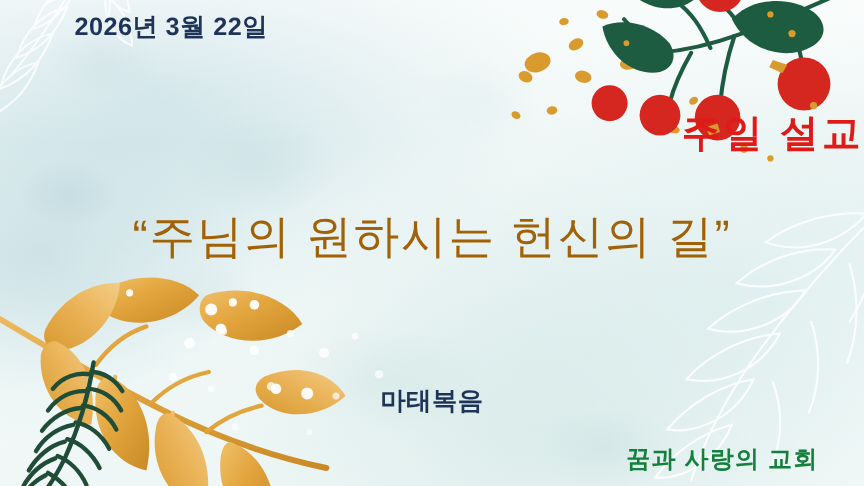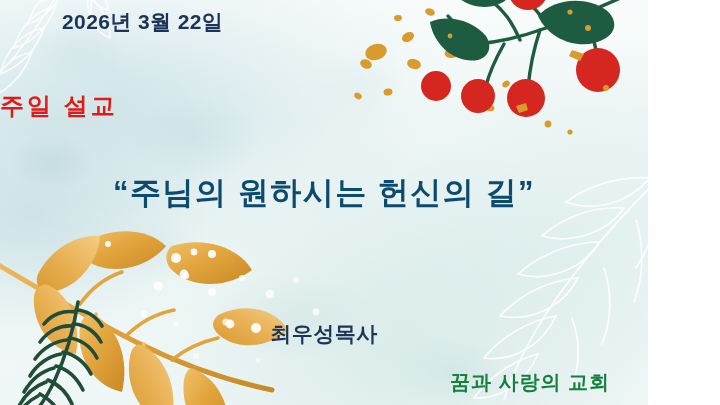--- a/index.html
+++ b/index.html
@@ -3,21 +3,21 @@
 <meta charset="utf-8">
 <title>Sunday Sermon Slide</title>
 <style>
   html, body {
     margin: 0;
     padding: 0;
     background: #ffffff;
   }
   #slide {
     position: relative;
-    width: 648px;
+    width: 720px;
     height: 405px;
     overflow: hidden;
     font-family: "Liberation Sans", "DejaVu Sans", sans-serif;
     background: #eef6f5;
   }
 
   
   .bg-base {
     position: absolute;
     inset: 0;
@@ -69,34 +69,34 @@
     left: 62px;
     top: 8px;
     font-size: 21px;
     font-weight: bold;
     color: #1d3357;
     letter-spacing: 0.4px;
   }
   #sermon-label {
     left: 0; right: 0;
     top: 90px;
-    text-align: left;
-    font-size: 24px;
+    text-align: right;
+    font-size: 32px;
     font-weight: bold;
     color: #e01b17;
     letter-spacing: 3px;
     white-space: nowrap;
   }
   #sermon-title {
     left: 0; right: 0;
     top: 172px;
     text-align: center;
-    font-size: 31px;
-    font-weight: bold;
-    color: #0c4a6e;
+    font-size: 38px;
+    font-weight: normal;
+    color: #a16207;
     letter-spacing: 1.5px;
     white-space: nowrap;
   }
   #scripture-ref {
     left: 0; right: 0;
     top: 243px;
     text-align: center;
     font-size: 27px;
     font-weight: bold;
     color: #1b3458;
@@ -329,17 +329,17 @@
     </svg>
   </div>
 
   <div class="txt" id="date-text">2026년 3월 22일</div>
 
   <div class="txt" id="sermon-label">주일 설교</div>
 
   <div class="txt" id="sermon-title">“주님의 원하시는 헌신의 길”</div>
 
 
-  <div class="txt" id="preacher-name">최우성목사</div>
+  <div class="txt" id="preacher-name">마태복음</div>
 
   <div class="txt" id="church-name">꿈과 사랑의 교회</div>
 
 </div>
 
 </body></html>

